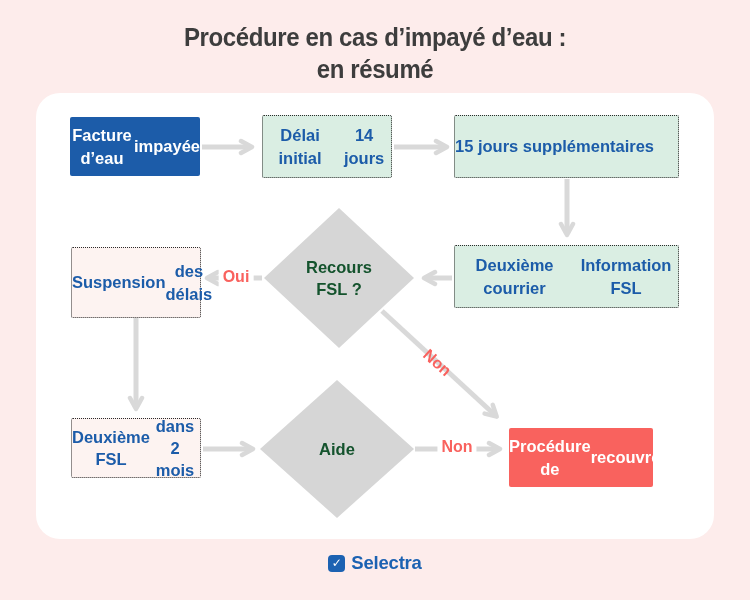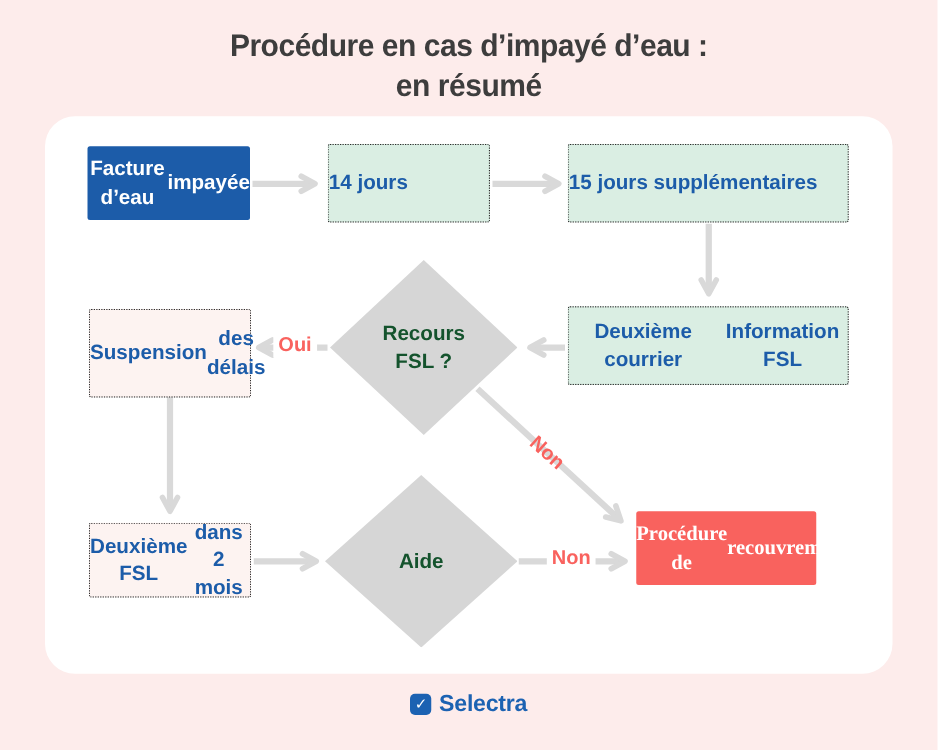--- a/index.html
+++ b/index.html
@@ -123,20 +123,21 @@
       <line x1="346" y1="218" x2="460" y2="323" marker-end="url(#ah)"></line>
     </g>
   </svg>
 
   <div class="node node-blue" style="left:34px; top:24px; width:130px; height:59px;">
     <span>Facture d’eau</span>
     <span>impayée</span>
   </div>
 
   <div class="node node-green" style="left:226px; top:22px; width:130px; height:63px;">
+    <span>Délai initial</span>
     <span>14 jours</span>
   </div>
 
   <div class="node node-green" style="left:418px; top:22px; width:225px; height:63px;">
     <span>15 jours supplémentaires</span>
   </div>
 
   <div class="node node-green" style="left:418px; top:152px; width:225px; height:63px;">
     <span>Deuxième courrier</span>
     <span>Information FSL</span>
@@ -154,21 +155,21 @@
 
   <div class="node node-pink" style="left:35px; top:325px; width:130px; height:60px;">
     <span>Deuxième FSL</span>
     <span>dans 2 mois</span>
   </div>
 
   <div class="diamond" style="left:224px; top:287px; width:154px; height:138px;">
     <span>Aide</span>
   </div>
 
-  <div class="node node-red" style="left:473px; top:316px; width:144px; height:59px;font-family:Liberation Serif, serif;">
+  <div class="node node-red" style="left:473px; top:335px; width:144px; height:59px;">
     <span>Procédure de</span>
     <span>recouvrement</span>
   </div>
 
   <span class="edge-label on-line lbl-oui">Oui</span>
   <span class="edge-label lbl-non-d">Non</span>
   <span class="edge-label on-line lbl-non-h">Non</span>
 
 </div>
 

